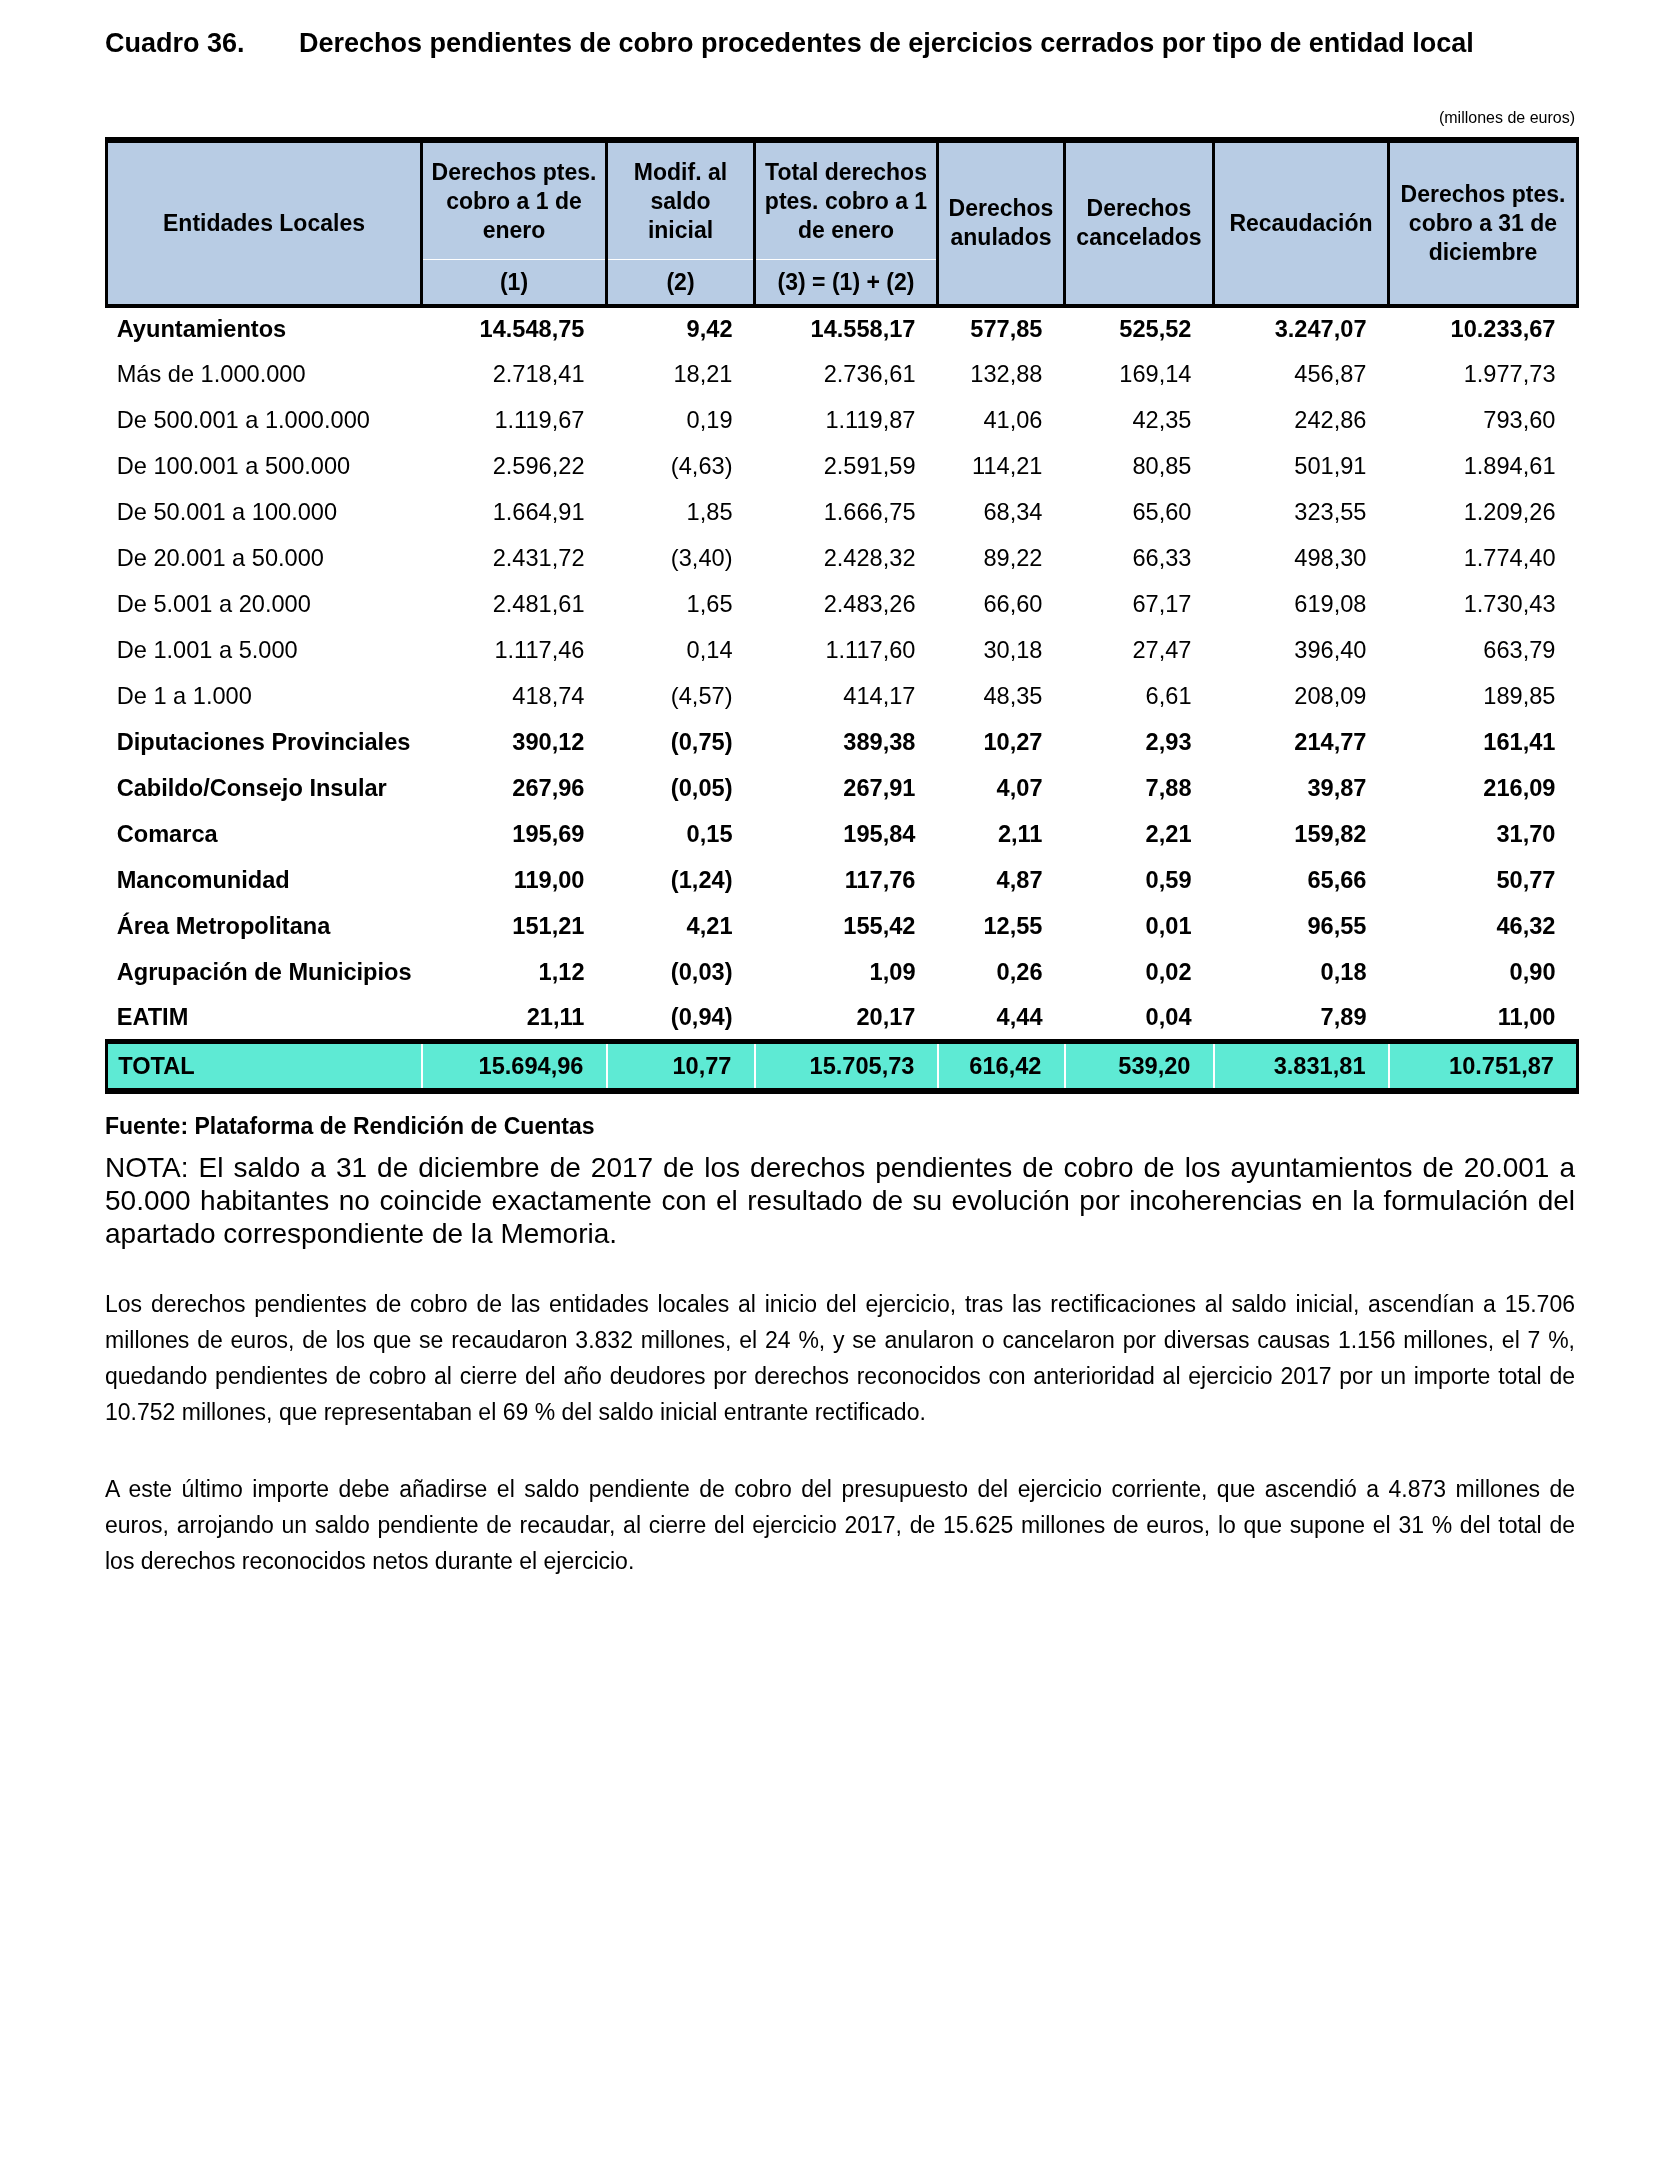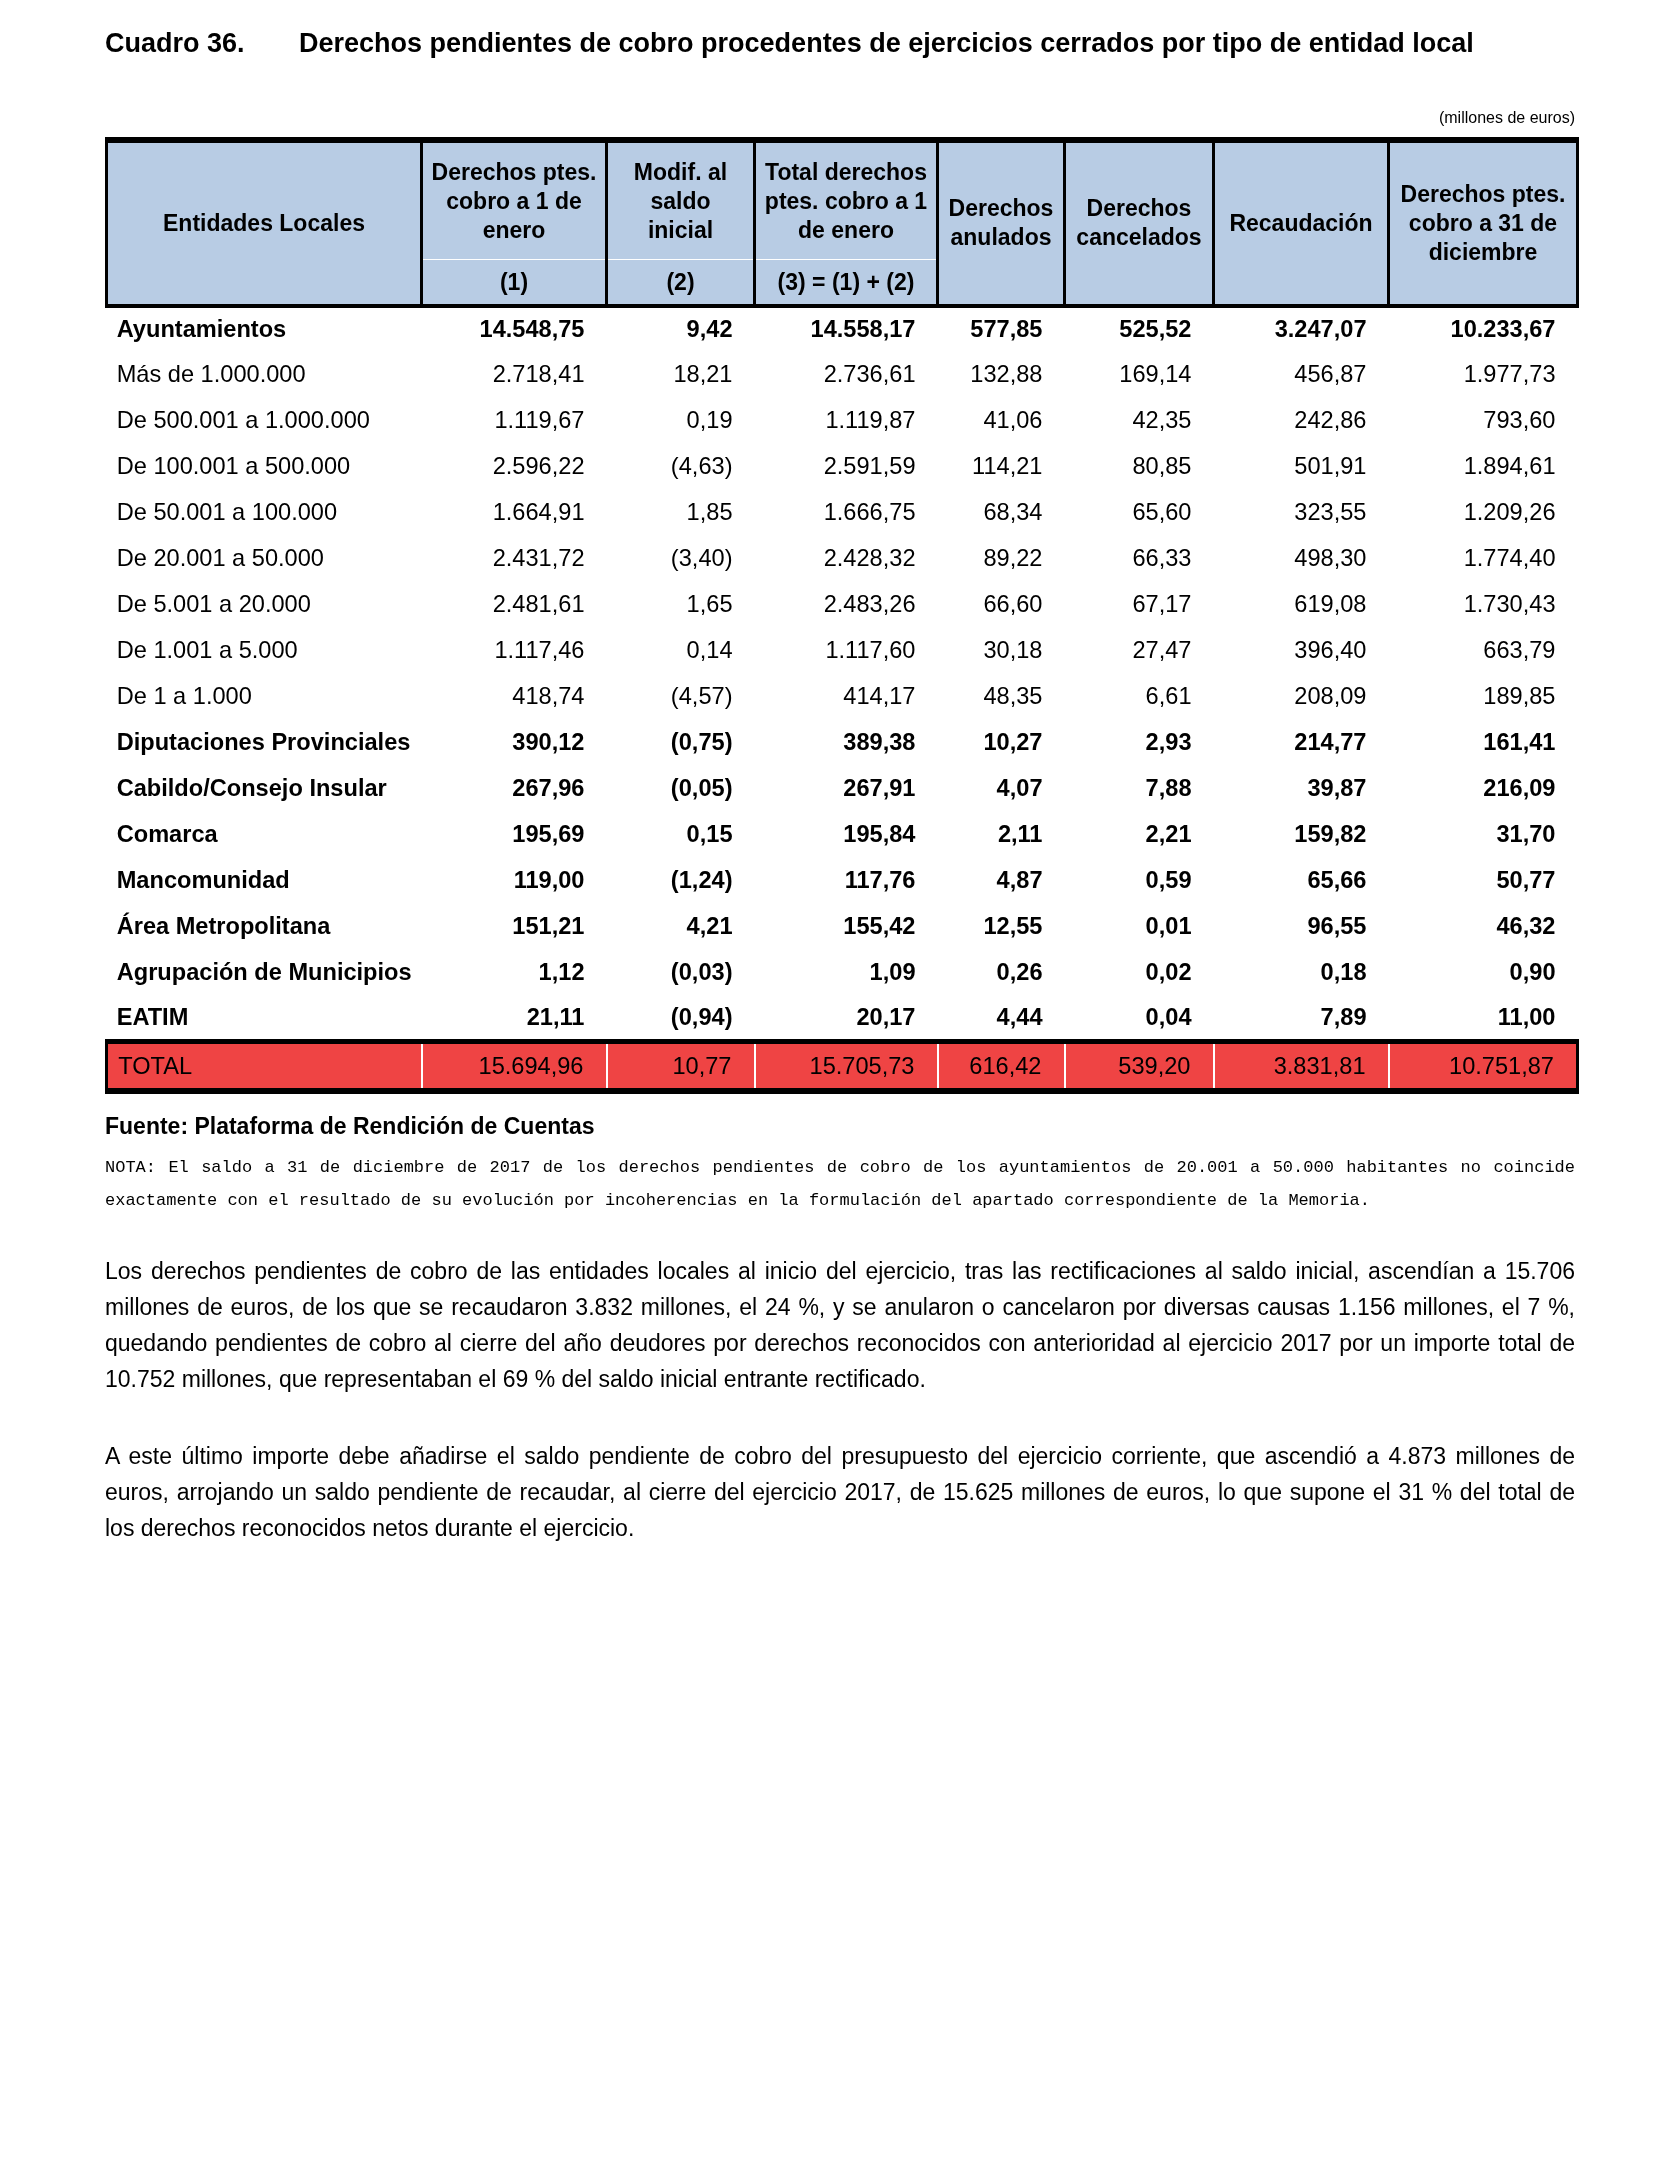--- a/index.html
+++ b/index.html
@@ -25,29 +25,29 @@
   }
   thead tr.main-head th { border-top:6.3px solid #000; height:120px; }
   thead th.rowspan2 { border-bottom:4.7px solid #000; }
   thead tr.main-head th.has-sub { border-bottom:1.6px solid #ffffff; }
   thead tr.sub-head th { border-top:1.6px solid #ffffff; border-bottom:4.7px solid #000; height:46px; }
   tbody.data td { font-size:23.6px; height:46px; vertical-align:middle; border:none; }
   tbody.data tr.bold td { font-weight:bold; }
   td.c-label { text-align:left; padding-left:10.2px; }
   td.c-num { text-align:right; padding-right:22px; }
   tbody.total td {
-    background:#ef4444; font-weight:normal; font-size:23.6px; height:49px; vertical-align:middle;
+    background:#5eead4; font-weight:bold; font-size:23.6px; height:49px; vertical-align:middle;
     border-top:5.5px solid #000; border-bottom:6.3px solid #000;margin-left:14px;
   }
   tbody.total td + td { border-left:2.4px solid #ffffff; }
   tbody.total td:first-child { border-left:3.1px solid #000; }
   tbody.total td:last-child { border-right:3.1px solid #000; }
   
   .fuente { font-size:23px; line-height:28px; margin-top:18px;font-weight:bold; }
-  .nota { font-size:17px; line-height:33px; margin-top:11px; text-align:justify;font-family:Liberation Mono, monospace; }
+  .nota { font-size:28px; line-height:33px; margin-top:11px; text-align:justify; }
   
   .para { font-size:23px; line-height:36px; text-align:justify; margin:0; }
   .para.p1 { margin-top:36px; }
   .para.p2 { margin-top:41px; }
   .para.p3 { margin-top:49px; }
 </style>
 </head>
 <body>
 
 <div class="page">

